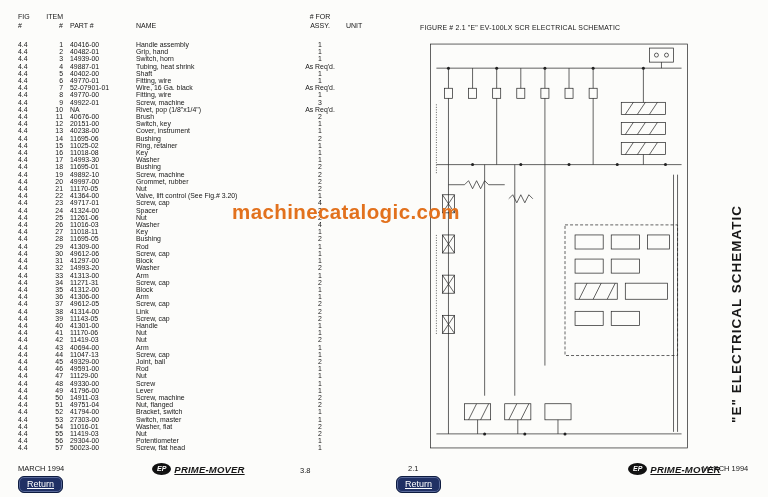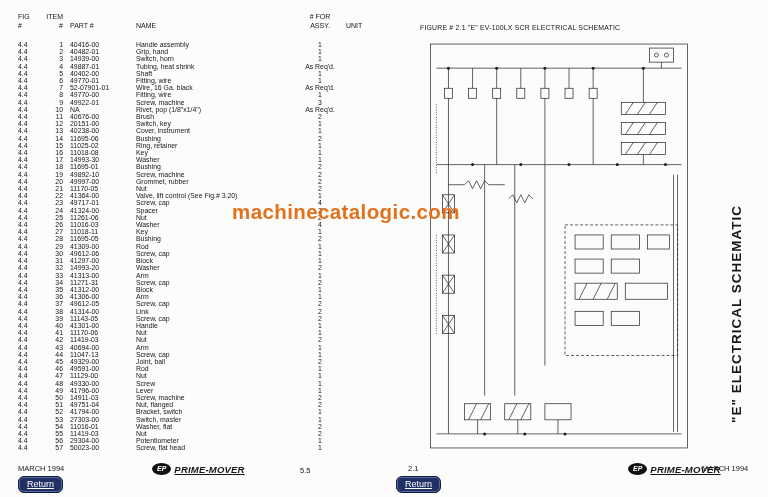--- a/index.html
+++ b/index.html
@@ -659,21 +659,21 @@
   <div class="side-label">"E"  ELECTRICAL  SCHEMATIC</div>
 
   <div class="f-date" style="left:18px;top:464px;">MARCH 1994</div>
   <button class="return-btn" style="left:18px;top:476px;">Return</button>
 
   <div class="logo" style="left:152px;top:463px;">
     <span class="logo-oval">EP</span>
     <span class="logo-text">PRIME-MOVER</span>
   </div>
 
-  <div class="f-page" style="left:300px;top:466px;">5.5</div>
+  <div class="f-page" style="left:300px;top:466px;">3.8</div>
   <div class="f-page" style="left:408px;top:464px;">2.1</div>
   <button class="return-btn" style="left:396px;top:476px;">Return</button>
 
   <div class="logo" style="left:628px;top:463px;">
     <span class="logo-oval">EP</span>
     <span class="logo-text">PRIME-MOVER</span>
   </div>
 
   <div class="f-date" style="left:702px;top:464px;">MARCH 1994</div>
 

